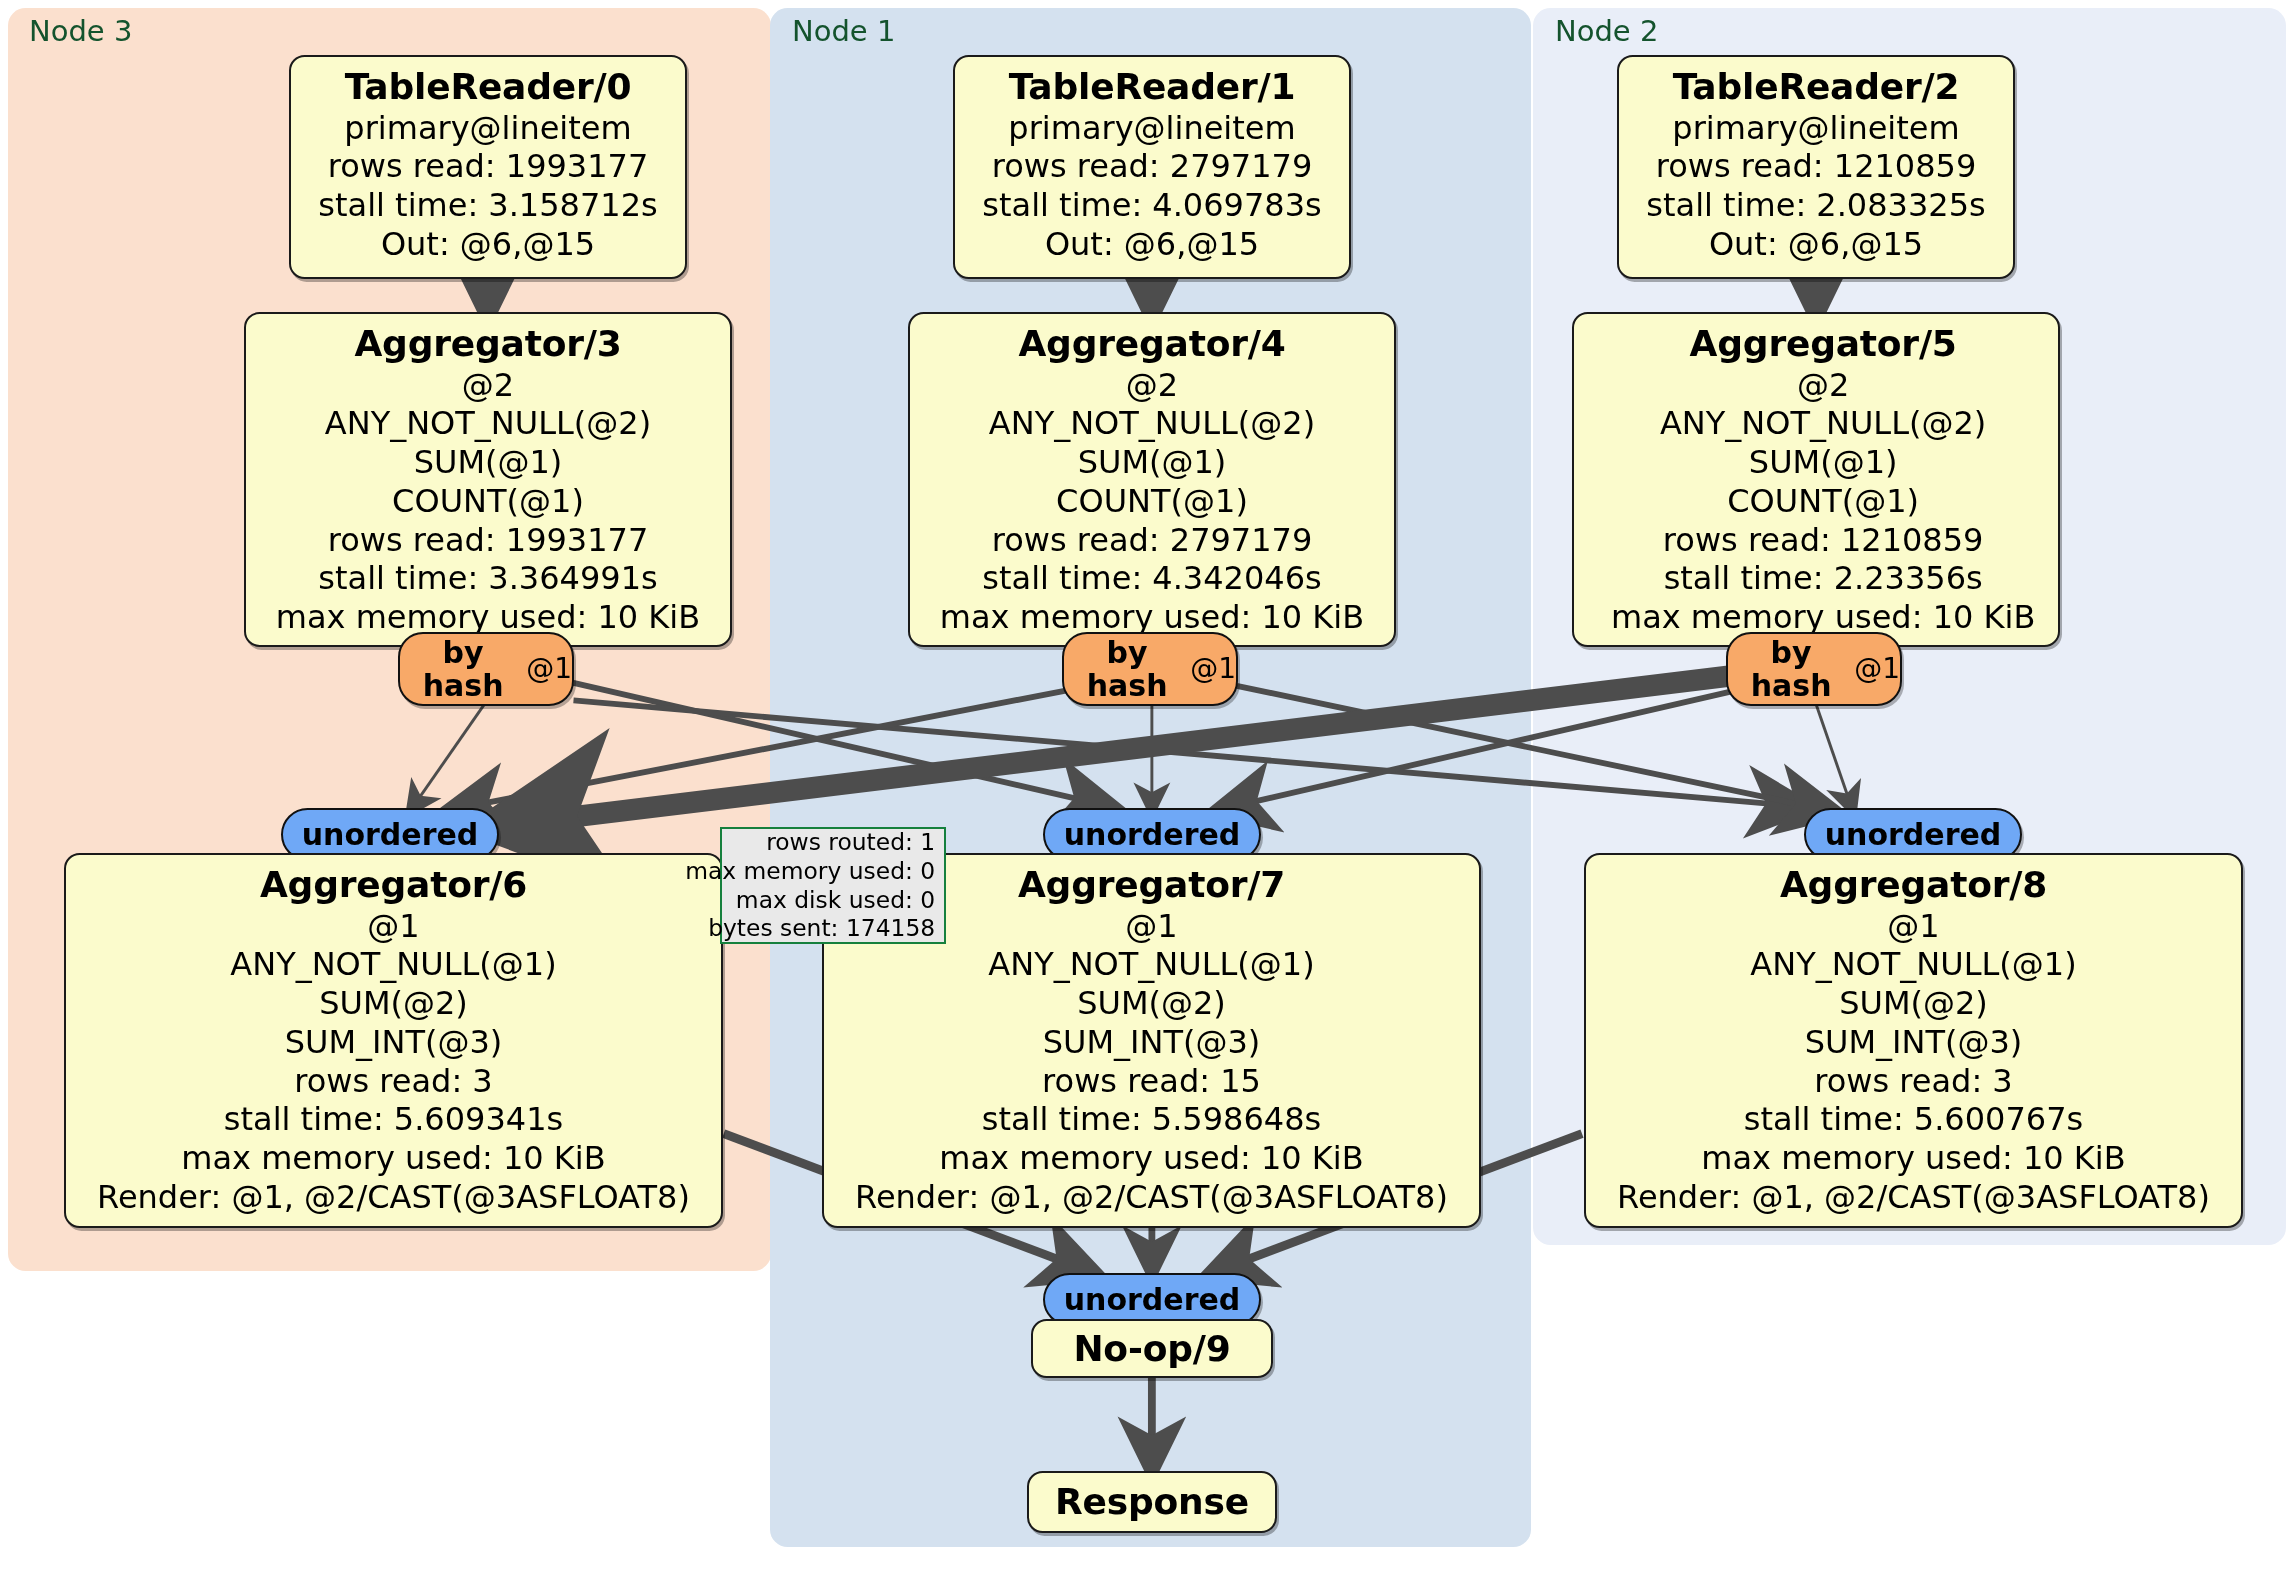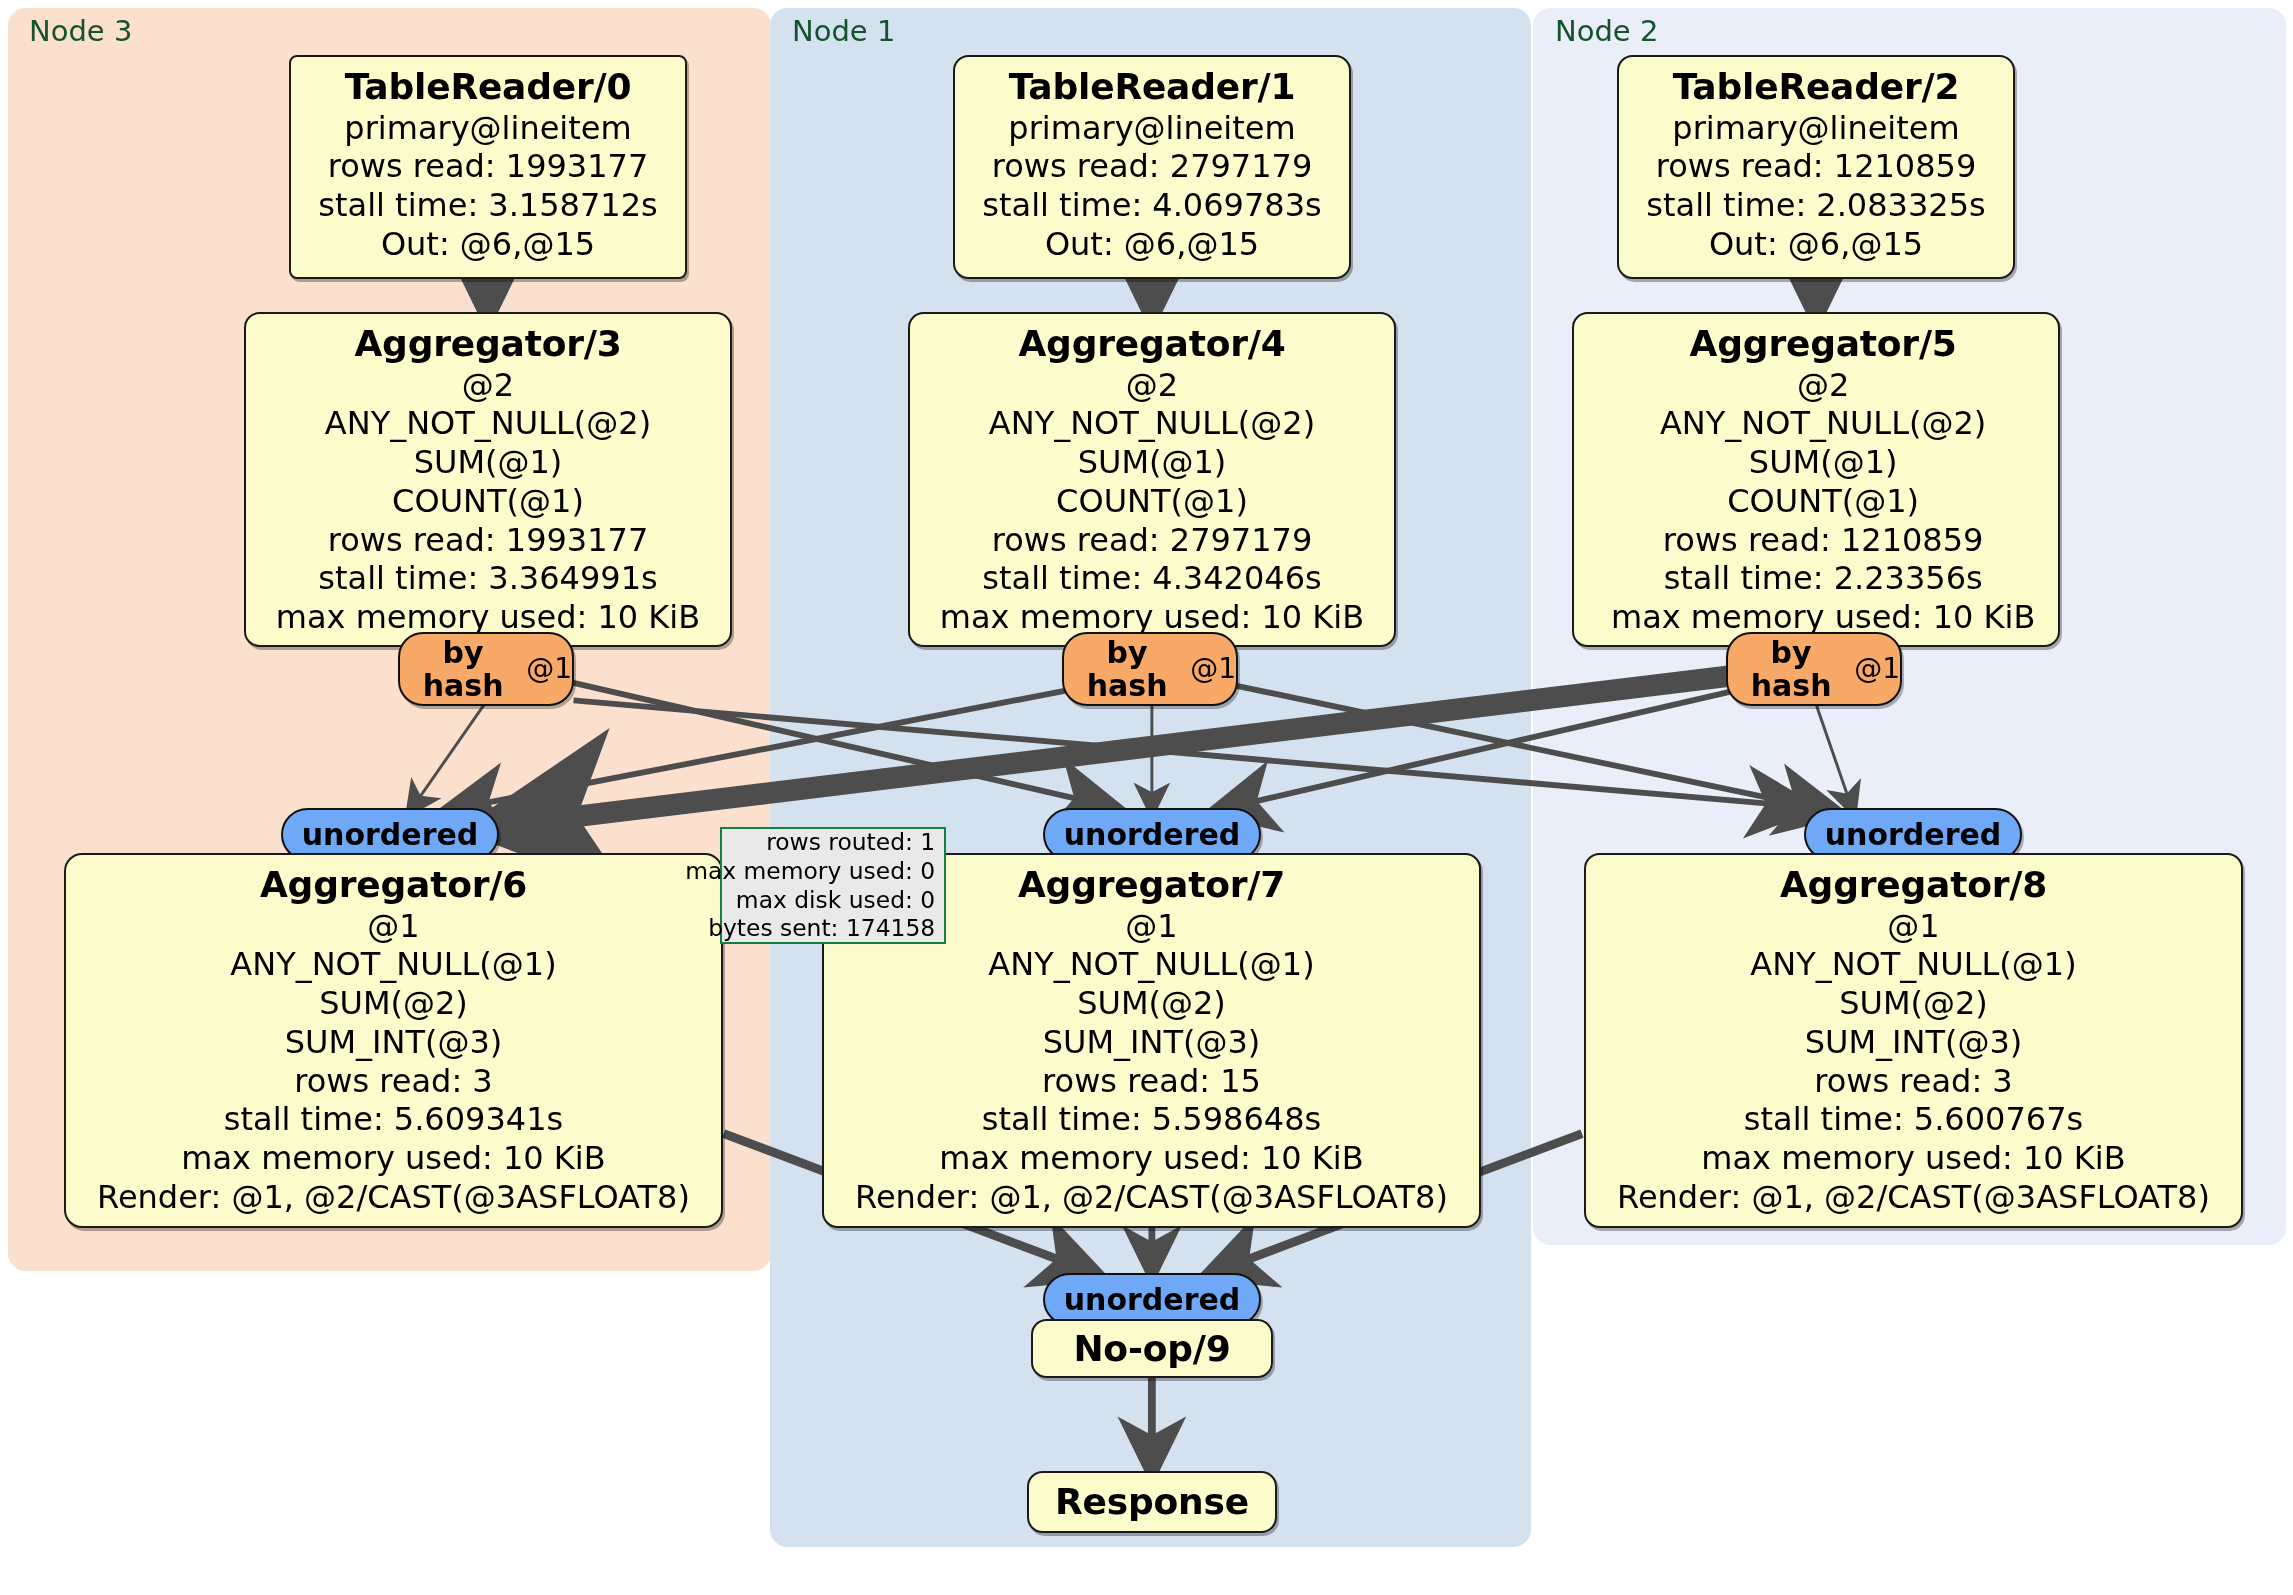--- a/index.html
+++ b/index.html
@@ -102,21 +102,21 @@
 
     <line x1="1798" y1="690" x2="500" y2="848" stroke="#4D4D4D" stroke-width="22" marker-end="url(#ah)"></line>
 
     <line x1="742" y1="1162" x2="1122" y2="1305" stroke="#4D4D4D" stroke-width="9" marker-end="url(#ahs)"></line>
     <line x1="1181" y1="1258" x2="1181" y2="1305" stroke="#4D4D4D" stroke-width="7" marker-end="url(#ahs)"></line>
     <line x1="1622" y1="1162" x2="1242" y2="1305" stroke="#4D4D4D" stroke-width="9" marker-end="url(#ahs)"></line>
 
     <line x1="1181" y1="1412" x2="1181" y2="1508" stroke="#4D4D4D" stroke-width="8" marker-end="url(#ahs)"></line>
   </svg>
 
-  <div class="opbox" style="left:289px;top:55px;width:398px;height:224px;border-radius:8px;">
+  <div class="opbox" style="left:289px;top:55px;width:398px;height:224px;">
     <div class="title">TableReader/0</div>
     <div class="line">primary@lineitem</div>
     <div class="line">rows read: 1993177</div>
     <div class="line">stall time: 3.158712s</div>
     <div class="line">Out: @6,@15</div>
   </div>
 
   <div class="opbox" style="left:953px;top:55px;width:398px;height:224px;">
     <div class="title">TableReader/1</div>
     <div class="line">primary@lineitem</div>
@@ -182,21 +182,21 @@
   <div class="pill stream" style="left:281px;top:808px;width:218px;height:53px;">
     <div class="p-main">unordered</div>
   </div>
   <div class="pill stream" style="left:1043px;top:808px;width:218px;height:53px;">
     <div class="p-main">unordered</div>
   </div>
   <div class="pill stream" style="left:1804px;top:808px;width:218px;height:53px;">
     <div class="p-main">unordered</div>
   </div>
 
-  <div class="opbox" style="left:64px;top:853px;width:659px;height:375px;border-radius:18px;">
+  <div class="opbox" style="left:64px;top:853px;width:659px;height:375px;">
     <div class="title">Aggregator/6</div>
     <div class="line">@1</div>
     <div class="line">ANY_NOT_NULL(@1)</div>
     <div class="line">SUM(@2)</div>
     <div class="line">SUM_INT(@3)</div>
     <div class="line">rows read: 3</div>
     <div class="line">stall time: 5.609341s</div>
     <div class="line">max memory used: 10 KiB</div>
     <div class="line">Render: @1, @2/CAST(@3ASFLOAT8)</div>
   </div>

